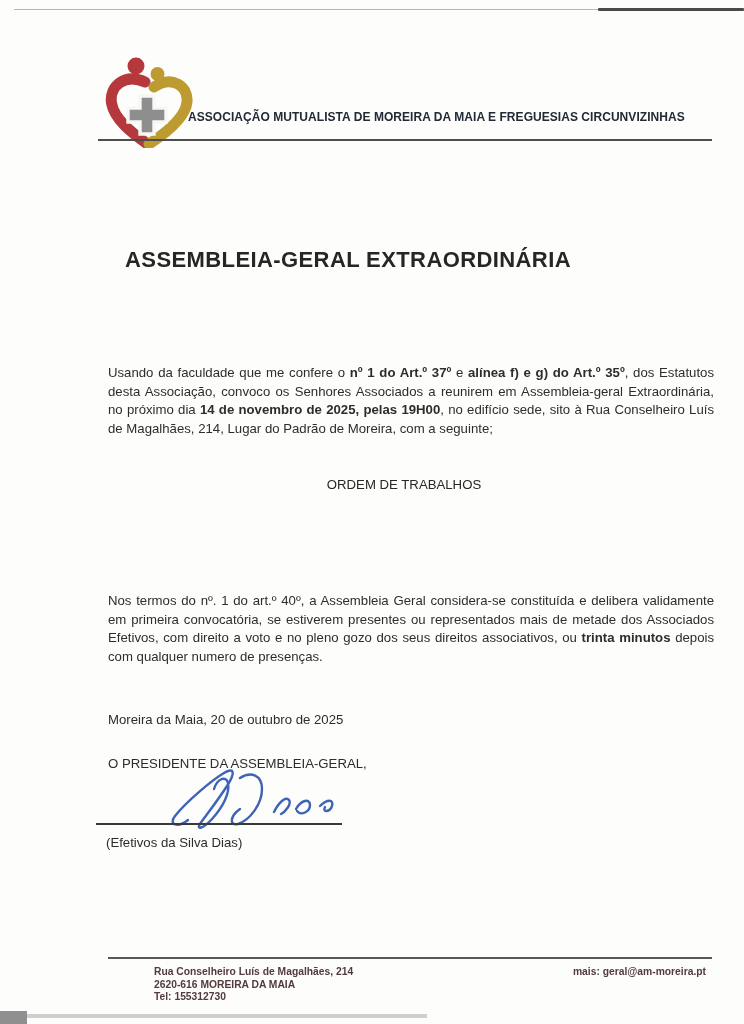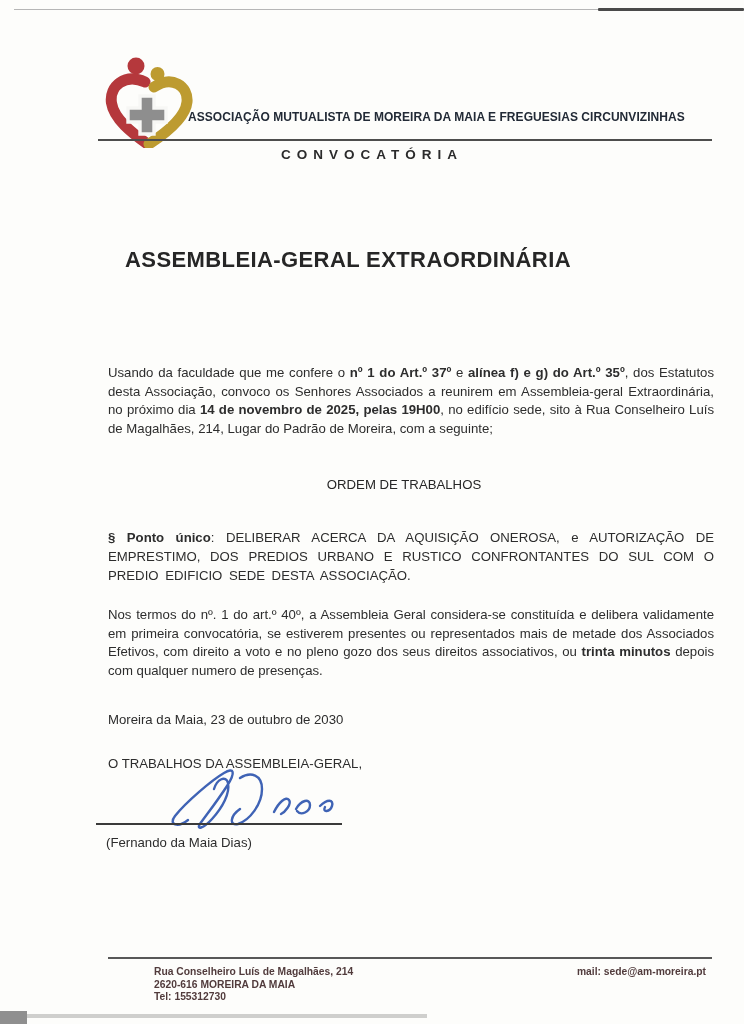--- a/index.html
+++ b/index.html
@@ -44,21 +44,21 @@
     position:absolute;left:108px;width:606px;
     font-size:13.2px;line-height:18.6px;
     text-align:justify;color:#2d2d2d;
   }
   .p1{top:364px;}
   .agenda-heading{
     position:absolute;left:0;top:477px;width:744px;
     text-align:center;font-size:13.2px;font-weight:normal;color:#272727;padding-left:32px;
   }
   .p2{top:528px;line-height:19px;word-spacing:3px;}
-  .p3{top:606px;}
+  .p3{top:592px;}
 
   .date-line{position:absolute;left:108px;top:712px;font-size:13.2px;}
   .president-line{position:absolute;left:108px;top:756px;font-size:13.2px;}
 
   .signature{position:absolute;left:158px;top:768px;width:210px;height:62px;}
   .signature-line{position:absolute;left:96px;top:823px;width:246px;height:1.5px;background:#3a3a3a;}
   .signatory{position:absolute;left:106px;top:835px;font-size:13.2px;}
 
   
   .footer-divider{position:absolute;left:108px;top:957px;width:604px;height:2px;background:#585858;}
@@ -86,50 +86,48 @@
       <circle cx="32" cy="10" r="8.5" fill="#b5383c"></circle>
       <circle cx="53.5" cy="18" r="7" fill="#bd9b30"></circle>
       <path d="M 41 26 C 21 17, 5 30, 7.5 47 C 10 63, 28 77, 43.5 88" fill="none" stroke="#b5383c" stroke-width="11" stroke-linecap="round"></path>
       <path d="M 50 31 C 68 19, 84.5 30, 83 46 C 81.5 61, 62 77, 45 88" fill="none" stroke="#bd9b30" stroke-width="11" stroke-linecap="round"></path>
       <path d="M 36 40 h 14 v 12 h 12 v 14 h -12 v 12 h -14 v -12 h -12 v -14 h 12 z" fill="#8e8e8e" stroke="#f7f7f5" stroke-width="3.4"></path>
     </svg>
   </div>
 
   <div class="org-name">ASSOCIAÇÃO MUTUALISTA DE MOREIRA DA MAIA E FREGUESIAS CIRCUNVIZINHAS</div>
   <div class="header-divider"></div>
-  <div class="doc-type">CONVOCATÓRIA</div>
 
   <div class="main-title">ASSEMBLEIA-GERAL EXTRAORDINÁRIA</div>
 
   <div class="para p1"><span>Usando da faculdade que me confere o </span><span style="font-weight: 700;">nº 1 do Art.º 37º</span><span> e </span><span style="font-weight: 700;">alínea f) e g) do Art.º 35º</span><span>, dos Estatutos desta Associação, convoco os Senhores Associados a reunirem em Assembleia-geral Extraordinária, no próximo dia </span><span style="font-weight: 700;">14 de novembro de 2025, pelas 19H00</span><span>, no edifício sede, sito à Rua Conselheiro Luís de Magalhães, 214, Lugar do Padrão de Moreira, com a seguinte;</span></div>
 
   <div class="agenda-heading">ORDEM DE TRABALHOS</div>
 
-  <div class="para p2"><span style="font-weight: 700;">§ Ponto único</span><span>:  DELIBERAR ACERCA DA AQUISIÇÃO ONEROSA, e AUTORIZAÇÃO DE EMPRESTIMO, DOS PREDIOS URBANO E RUSTICO CONFRONTANTES DO SUL COM O PREDIO EDIFICIO SEDE DESTA ASSOCIAÇÃO.</span></div>
 
   <div class="para p3"><span>Nos termos do nº. 1 do art.º 40º, a Assembleia Geral considera-se constituída e delibera validamente em primeira convocatória, se estiverem presentes ou representados mais de metade dos Associados Efetivos, com direito a voto e no pleno gozo dos seus direitos associativos, ou </span><span style="font-weight: 700;">trinta minutos</span><span> depois com qualquer numero de presenças.</span></div>
 
-  <div class="date-line">Moreira da Maia, 23 de outubro de 2030</div>
-  <div class="president-line">O TRABALHOS DA ASSEMBLEIA-GERAL,</div>
+  <div class="date-line">Moreira da Maia, 20 de outubro de 2025</div>
+  <div class="president-line">O PRESIDENTE DA ASSEMBLEIA-GERAL,</div>
 
   <div class="signature">
     <svg width="210" height="62" viewBox="0 0 210 62">
       <g fill="none" stroke="#3f63b5" stroke-width="2.4" stroke-linecap="round" stroke-linejoin="round">
         <path d="M 30 52 C 20 60, 10 57, 17 48 C 28 34, 54 12, 66 5 C 76 -1, 78 4, 69 18 C 58 35, 46 50, 42 56 C 38 62, 45 61, 54 51 C 65 39, 72 25, 70 15 C 68 7, 59 11, 56 21"></path>
         <path d="M 82 10 C 93 3, 104 7, 104 21 C 104 36, 92 52, 80 56 C 71 58, 72 48, 82 41"></path>
         <path d="M 116 44 C 121 34, 128 28, 131 32 C 134 36, 127 44, 123 46"></path>
         <path d="M 138 41 C 143 32, 152 30, 152 37 C 152 44, 143 48, 139 43"></path>
         <path d="M 162 38 C 169 31, 176 31, 174 38 C 172 44, 164 45, 167 39"></path>
       </g>
     </svg>
   </div>
   <div class="signature-line"></div>
-  <div class="signatory">(Fernando da Maia Dias)</div>
+  <div class="signatory">(Efetivos da Silva Dias)</div>
 
   <div class="footer-divider"></div>
   <div class="footer-left">
     <div>Rua Conselheiro Luís de Magalhães, 214</div>
     <div>2620-616 MOREIRA DA MAIA</div>
     <div>Tel: 155312730</div>
   </div>
-  <div class="footer-right">mail: sede@am-moreira.pt</div>
+  <div class="footer-right">mais: geral@am-moreira.pt</div>
 
 </div>
 
 </body></html>

